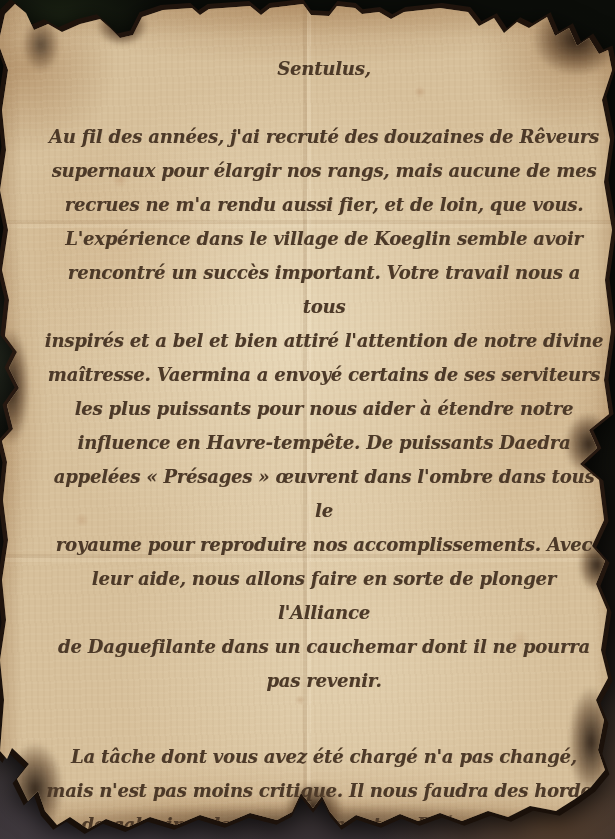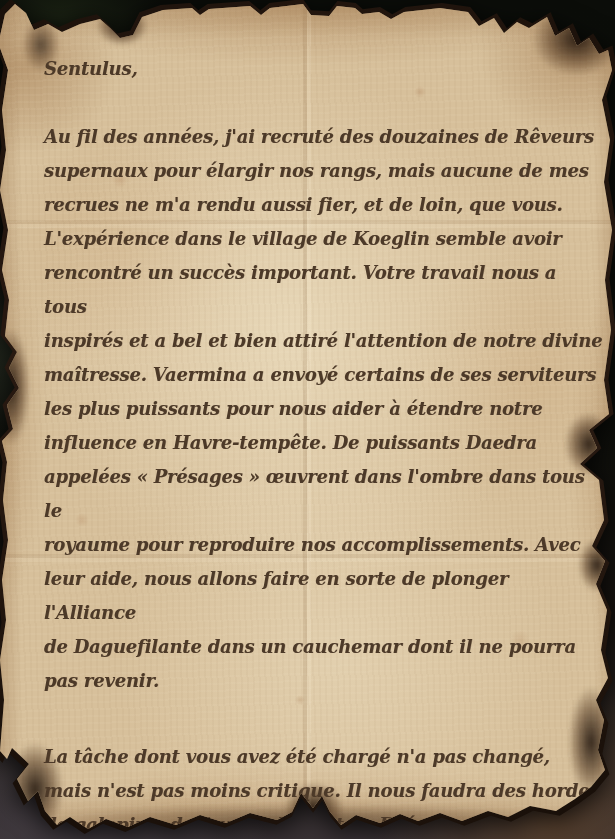--- a/index.html
+++ b/index.html
@@ -120,20 +120,21 @@
     font-style: italic;
     font-weight: 700;
     font-size: 18px;
     line-height: 34px;
     letter-spacing: -0.2px;
     text-shadow: 0.4px 0.4px 0 rgba(60,40,25,.30);
   }
   .letter-text p {
     margin: 0 0 42px 0;
     white-space: pre-line;
+    text-align: center;
   }
   .letter-text p.salutation { margin-bottom: 34px; }
 </style>
 </head>
 <body>
 
 <div class="screen">
   <div class="scene-bg"></div>
 
   <div class="paper-wrap">

